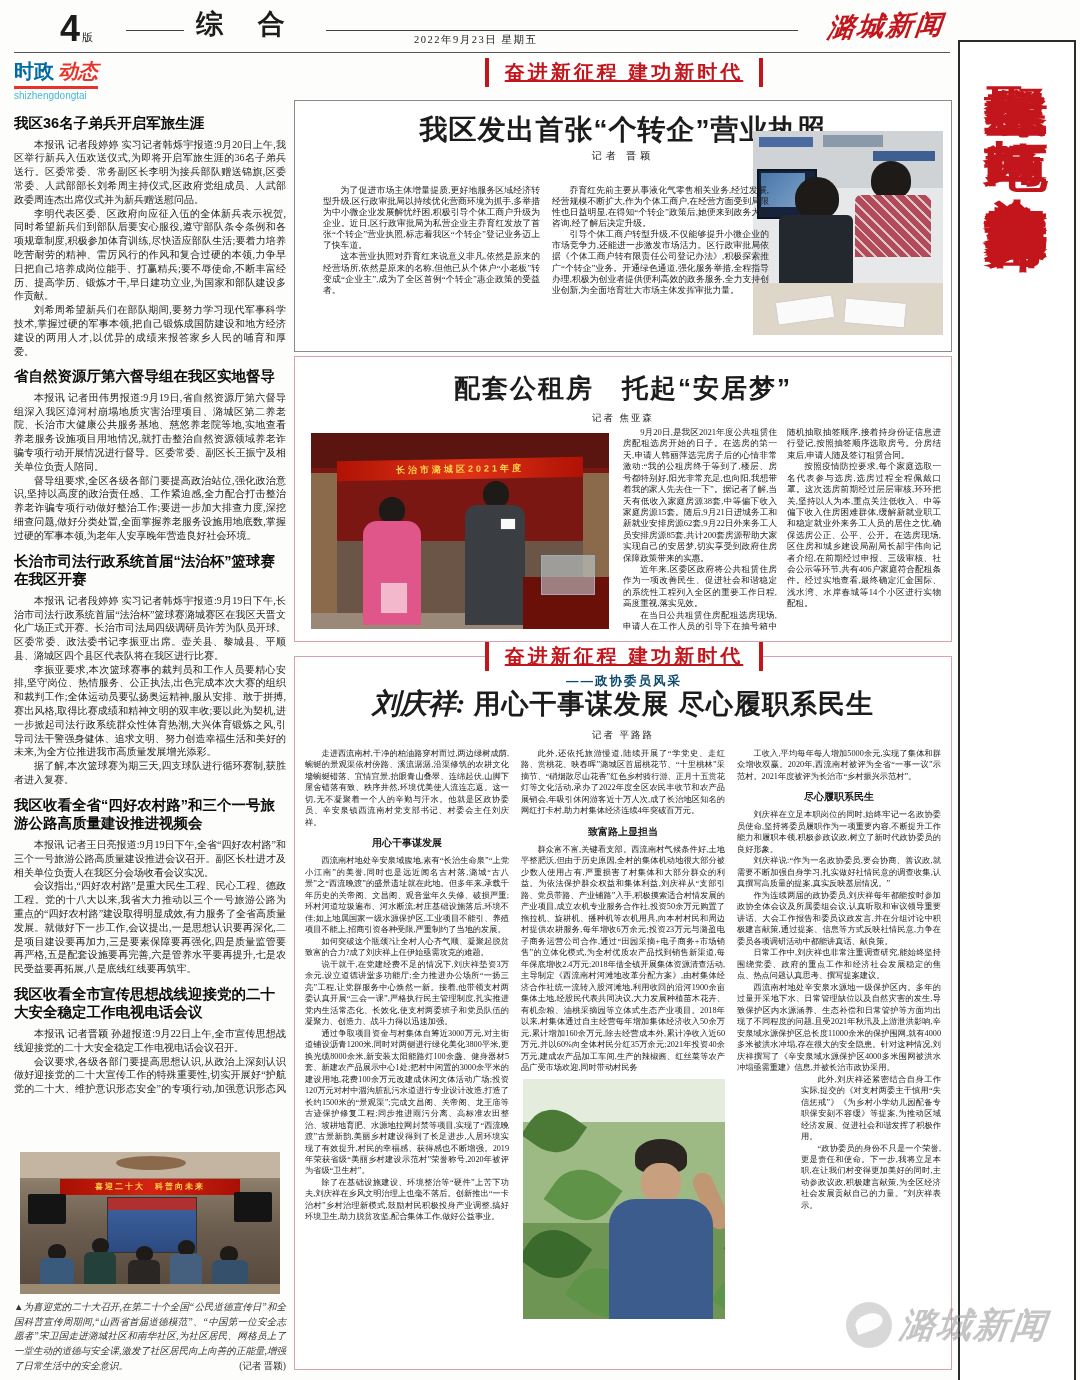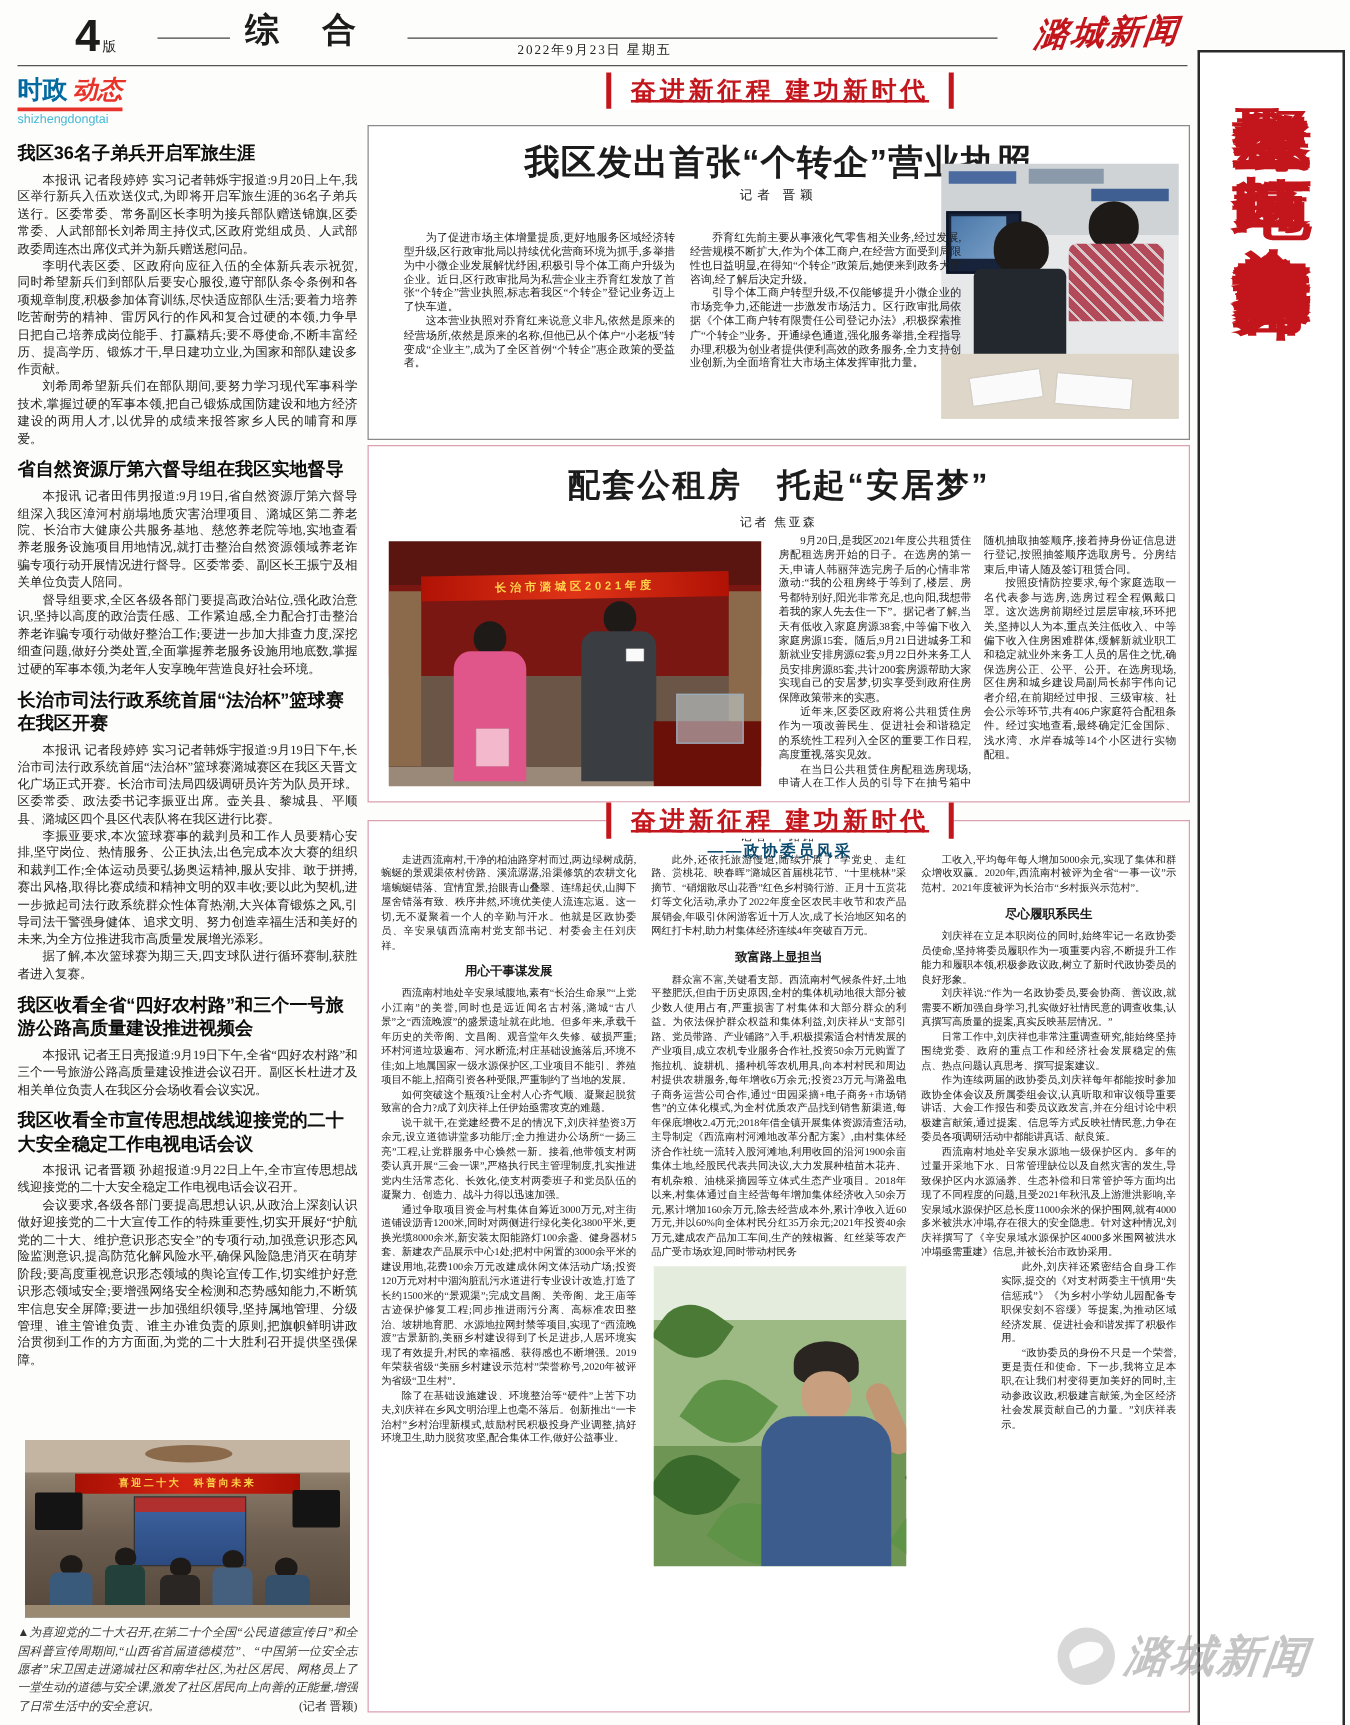--- a/index.html
+++ b/index.html
@@ -167,20 +167,21 @@
         <div>
             <p class="para">本报讯 记者段婷婷 实习记者韩烁宇报道:9月19日下午,长治市司法行政系统首届“法治杯”篮球赛潞城赛区在我区天晋文化广场正式开赛。长治市司法局四级调研员许芳为队员开球。区委常委、政法委书记李振亚出席。壶关县、黎城县、平顺县、潞城区四个县区代表队将在我区进行比赛。</p>
             <p class="para">李振亚要求,本次篮球赛事的裁判员和工作人员要精心安排,坚守岗位、热情服务、公正执法,出色完成本次大赛的组织和裁判工作;全体运动员要弘扬奥运精神,服从安排、敢于拼搏,赛出风格,取得比赛成绩和精神文明的双丰收;要以此为契机,进一步掀起司法行政系统群众性体育热潮,大兴体育锻炼之风,引导司法干警强身健体、追求文明、努力创造幸福生活和美好的未来,为全方位推进我市高质量发展增光添彩。</p>
             <p class="para">据了解,本次篮球赛为期三天,四支球队进行循环赛制,获胜者进入复赛。</p>
           </div>
       </article>
       <article>
         <h2 class="sans">我区收看全省“四好农村路”和三个一号旅游公路高质量建设推进视频会</h2>
         <div>
             <p class="para">本报讯 记者王日亮报道:9月19日下午,全省“四好农村路”和三个一号旅游公路高质量建设推进会议召开。副区长杜进才及相关单位负责人在我区分会场收看会议实况。</p>
+            <p class="para">会议指出,“四好农村路”是重大民生工程、民心工程、德政工程。党的十八大以来,我省大力推动以三个一号旅游公路为重点的“四好农村路”建设取得明显成效,有力服务了全省高质量发展。就做好下一步工作,会议提出,一是思想认识要再深化,二是项目建设要再加力,三是要素保障要再强化,四是质量监管要再严格,五是配套设施要再完善,六是管养水平要再提升,七是农民受益要再拓展,八是底线红线要再筑牢。</p>
           </div>
       </article>
       <article>
         <h2 class="sans">我区收看全市宣传思想战线迎接党的二十大安全稳定工作电视电话会议</h2>
         <div>
             <p class="para">本报讯 记者晋颖 孙超报道:9月22日上午,全市宣传思想战线迎接党的二十大安全稳定工作电视电话会议召开。</p>
             <p class="para">会议要求,各级各部门要提高思想认识,从政治上深刻认识做好迎接党的二十大宣传工作的特殊重要性,切实开展好“护航党的二十大、维护意识形态安全”的专项行动,加强意识形态风险监测意识,提高防范化解风险水平,确保风险隐患消灭在萌芽阶段;要高度重视意识形态领域的舆论宣传工作,切实维护好意识形态领域安全;要增强网络安全检测和态势感知能力,不断筑牢信息安全屏障;要进一步加强组织领导,坚持属地管理、分级管理、谁主管谁负责、谁主办谁负责的原则,把旗帜鲜明讲政治贯彻到工作的方方面面,为党的二十大胜利召开提供坚强保障。</p>
           </div>
       </article>
     </div>
@@ -264,20 +265,23 @@
           <p class="para">按照疫情防控要求,每个家庭选取一名代表参与选房,选房过程全程佩戴口罩。这次选房前期经过层层审核,环环把关,坚持以人为本,重点关注低收入、中等偏下收入住房困难群体,缓解新就业职工和稳定就业外来务工人员的居住之忧,确保选房公正、公平、公开。在选房现场,区住房和城乡建设局副局长郝宇伟向记者介绍,在前期经过申报、三级审核、社会公示等环节,共有406户家庭符合配租条件。经过实地查看,最终确定汇金国际、浅水湾、水岸春城等14个小区进行实物配租。</p>
         </div>
     </div>
 
     <div class="banner-line banner2">
       <div><span class="b-inner">奋进新征程 建功新时代</span></div>
       <div class="b2sub">——政协委员风采</div>
     </div>
 
     <div class="box-c">
+      <div class="c-title">
+        <span class="c-name">刘庆祥:</span><span class="c-rest">用心干事谋发展 尽心履职系民生</span>
+      </div>
       <div class="c-rep">记者 平路路</div>
       <div class="c-cols">
         <div class="ccol">
             <p class="para">走进西流南村,干净的柏油路穿村而过,两边绿树成荫,蜿蜒的景观渠依村傍路、溪流潺潺,沿渠修筑的农耕文化墙蜿蜒错落、宜情宜景,抬眼青山叠翠、连绵起伏,山脚下屋舍错落有致、秩序井然,环境优美使人流连忘返。这一切,无不凝聚着一个人的辛勤与汗水。他就是区政协委员、辛安泉镇西流南村党支部书记、村委会主任刘庆祥。</p>
             <div class="col-h">用心干事谋发展</div>
             <p class="para">西流南村地处辛安泉域腹地,素有“长治生命泉”“上党小江南”的美誉,同时也是远近闻名古村落,潞城“古八景”之“西流晚渡”的盛景遗址就在此地。但多年来,承载千年历史的关帝阁、文昌阁、观音堂年久失修、破损严重;环村河道垃圾遍布、河水断流;村庄基础设施落后,环境不佳;如上地属国家一级水源保护区,工业项目不能引、养殖项目不能上,招商引资各种受限,严重制约了当地的发展。</p>
             <p class="para">如何突破这个瓶颈?让全村人心齐气顺、凝聚起脱贫致富的合力?成了刘庆祥上任伊始亟需攻克的难题。</p>
             <p class="para">说干就干,在党建经费不足的情况下,刘庆祥垫资3万余元,设立道德讲堂多功能厅;全力推进办公场所“一扬三亮”工程,让党群服务中心焕然一新。接着,他带领支村两委认真开展“三会一课”,严格执行民主管理制度,扎实推进党内生活常态化、长效化,使支村两委班子和党员队伍的凝聚力、创造力、战斗力得以迅速加强。</p>
             <p class="para">通过争取项目资金与村集体自筹近3000万元,对主街道铺设沥青1200米,同时对两侧进行绿化美化3800平米,更换光缆8000余米,新安装太阳能路灯100余盏、健身器材5套、新建农产品展示中心1处;把村中闲置的3000余平米的建设用地,花费100余万元改建成休闲文体活动广场;投资120万元对村中涸沟脏乱污水道进行专业设计改造,打造了长约1500米的“景观渠”;完成文昌阁、关帝阁、龙王庙等古迹保护修复工程;同步推进雨污分离、高标准农田整治、坡耕地育肥、水源地拉网封禁等项目,实现了“西流晚渡”古景新韵,美丽乡村建设得到了长足进步,人居环境实现了有效提升,村民的幸福感、获得感也不断增强。2019年荣获省级“美丽乡村建设示范村”荣誉称号,2020年被评为省级“卫生村”。</p>
             <p class="para">除了在基础设施建设、环境整治等“硬件”上苦下功夫,刘庆祥在乡风文明治理上也毫不落后。创新推出“一卡治村”乡村治理新模式,鼓励村民积极投身产业调整,搞好环境卫生,助力脱贫攻坚,配合集体工作,做好公益事业。</p>
@@ -302,22 +306,22 @@
 
             <div class="cp-body"></div>
           </div>
         </div>
         <div class="ccol">
           <div>
               <p class="para">工收入,平均每年每人增加5000余元,实现了集体和群众增收双赢。2020年,西流南村被评为全省“一事一议”示范村。2021年度被评为长治市“乡村振兴示范村”。</p>
               <div class="col-h">尽心履职系民生</div>
               <p class="para">刘庆祥在立足本职岗位的同时,始终牢记一名政协委员使命,坚持将委员履职作为一项重要内容,不断提升工作能力和履职本领,积极参政议政,树立了新时代政协委员的良好形象。</p>
               <p class="para">刘庆祥说:“作为一名政协委员,要会协商、善议政,就需要不断加强自身学习,扎实做好社情民意的调查收集,认真撰写高质量的提案,真实反映基层情况。”</p>
+              <p class="para">作为连续两届的政协委员,刘庆祥每年都能按时参加政协全体会议及所属委组会议,认真听取和审议领导重要讲话、大会工作报告和委员议政发言,并在分组讨论中积极建言献策,通过提案、信息等方式反映社情民意,力争在委员各项调研活动中都能讲真话、献良策。</p>
               <p class="para">日常工作中,刘庆祥也非常注重调查研究,能始终坚持围绕党委、政府的重点工作和经济社会发展稳定的焦点、热点问题认真思考、撰写提案建议。</p>
-              <p class="para">作为连续两届的政协委员,刘庆祥每年都能按时参加政协全体会议及所属委组会议,认真听取和审议领导重要讲话、大会工作报告和委员议政发言,并在分组讨论中积极建言献策,通过提案、信息等方式反映社情民意,力争在委员各项调研活动中都能讲真话、献良策。</p>
               <p class="para">西流南村地处辛安泉水源地一级保护区内。多年的过量开采地下水、日常管理缺位以及自然灾害的发生,导致保护区内水源涵养、生态补偿和日常管护等方面均出现了不同程度的问题,且受2021年秋汛及上游泄洪影响,辛安泉域水源保护区总长度11000余米的保护围网,就有4000多米被洪水冲塌,存在很大的安全隐患。针对这种情况,刘庆祥撰写了《辛安泉域水源保护区4000多米围网被洪水冲塌亟需重建》信息,并被长治市政协采用。</p>
             </div>
           <div class="c-narrow">
               <p class="para">此外,刘庆祥还紧密结合自身工作实际,提交的《对支村两委主干慎用“失信惩戒”》《为乡村小学幼儿园配备专职保安刻不容缓》等提案,为推动区域经济发展、促进社会和谐发挥了积极作用。</p>
               <p class="para">“政协委员的身份不只是一个荣誉,更是责任和使命。下一步,我将立足本职,在让我们村变得更加美好的同时,主动参政议政,积极建言献策,为全区经济社会发展贡献自己的力量。”刘庆祥表示。</p>
             </div>
         </div>
       </div>
     </div>
   </div>

